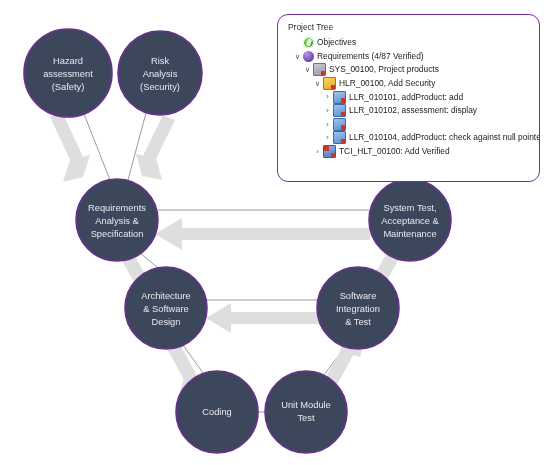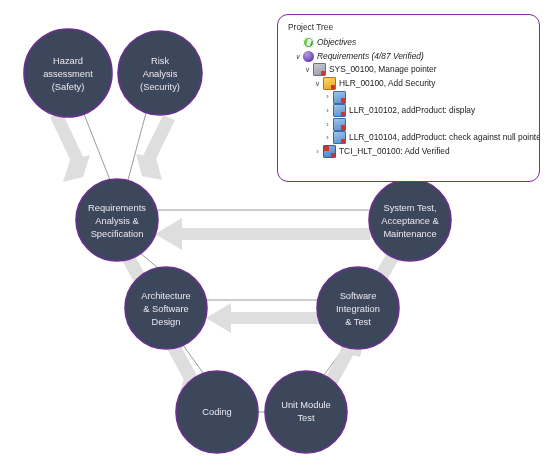--- a/index.html
+++ b/index.html
@@ -130,21 +130,21 @@
     border-radius: .5px;
   }
   .ic-tci::before {
     content: "";
     position: absolute;
     left: 0px; top: 0px;
     width: 4.5px; height: 4.5px;
     background: #d0342c;
     border-radius: .5px;
   }
-  .indent-1 { padding-left: 6px; font-style: italic; }
+  .indent-1 { padding-left: 6px; }
   .indent-2 { padding-left: 16px; }
   .indent-3 { padding-left: 26px; }
   .indent-4 { padding-left: 36px; }
 </style>
 </head>
 <body>
 
 <div id="root">
 
   <svg id="vmodel-svg" viewBox="0 0 550 465" xmlns="http://www.w3.org/2000/svg">
@@ -285,38 +285,39 @@
 
     <div class="tree-row indent-1">
       <span class="twisty">∨</span>
       <span class="node-icon ic-requirements"></span>
       <span class="row-text">Requirements (4/87 Verified)</span>
     </div>
 
     <div class="tree-row indent-2">
       <span class="twisty">∨</span>
       <span class="node-icon ic-sys"></span>
-      <span class="row-text">SYS_00100, Manage pointer</span>
+      <span class="row-text">SYS_00100, Project products</span>
     </div>
 
     <div class="tree-row indent-3">
       <span class="twisty">∨</span>
       <span class="node-icon ic-hlr"></span>
       <span class="row-text">HLR_00100, Add Security</span>
     </div>
 
     <div class="tree-row indent-4">
       <span class="twisty">›</span>
       <span class="node-icon ic-llr"></span>
+      <span class="row-text">LLR_010101, addProduct: add</span>
     </div>
 
     <div class="tree-row indent-4">
       <span class="twisty">›</span>
       <span class="node-icon ic-llr"></span>
-      <span class="row-text">LLR_010102, addProduct: display</span>
+      <span class="row-text">LLR_010102, assessment: display</span>
     </div>
 
     <div class="tree-row indent-4">
       <span class="twisty">›</span>
       <span class="node-icon ic-llr"></span>
     </div>
 
     <div class="tree-row indent-4">
       <span class="twisty">›</span>
       <span class="node-icon ic-llr"></span>

